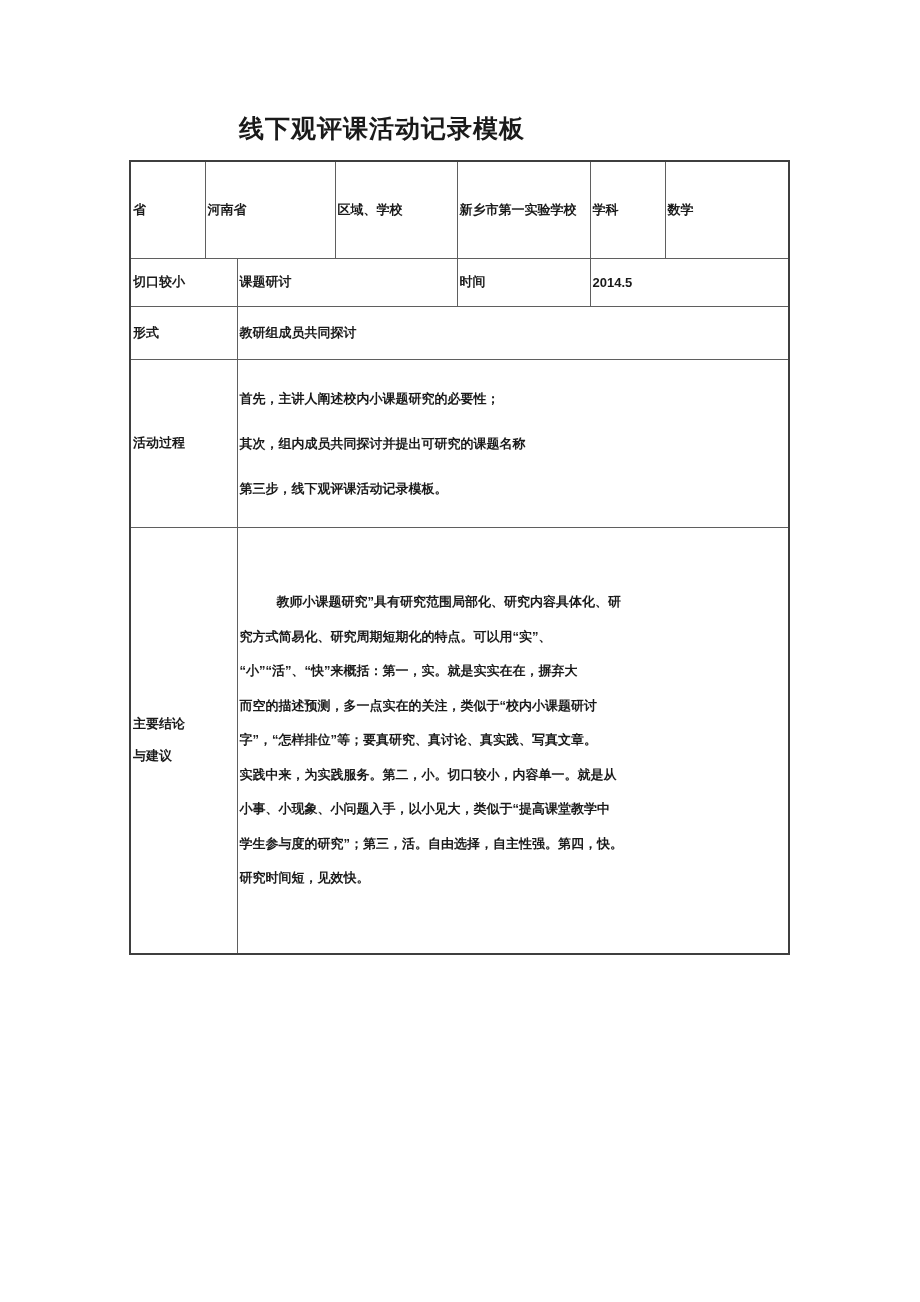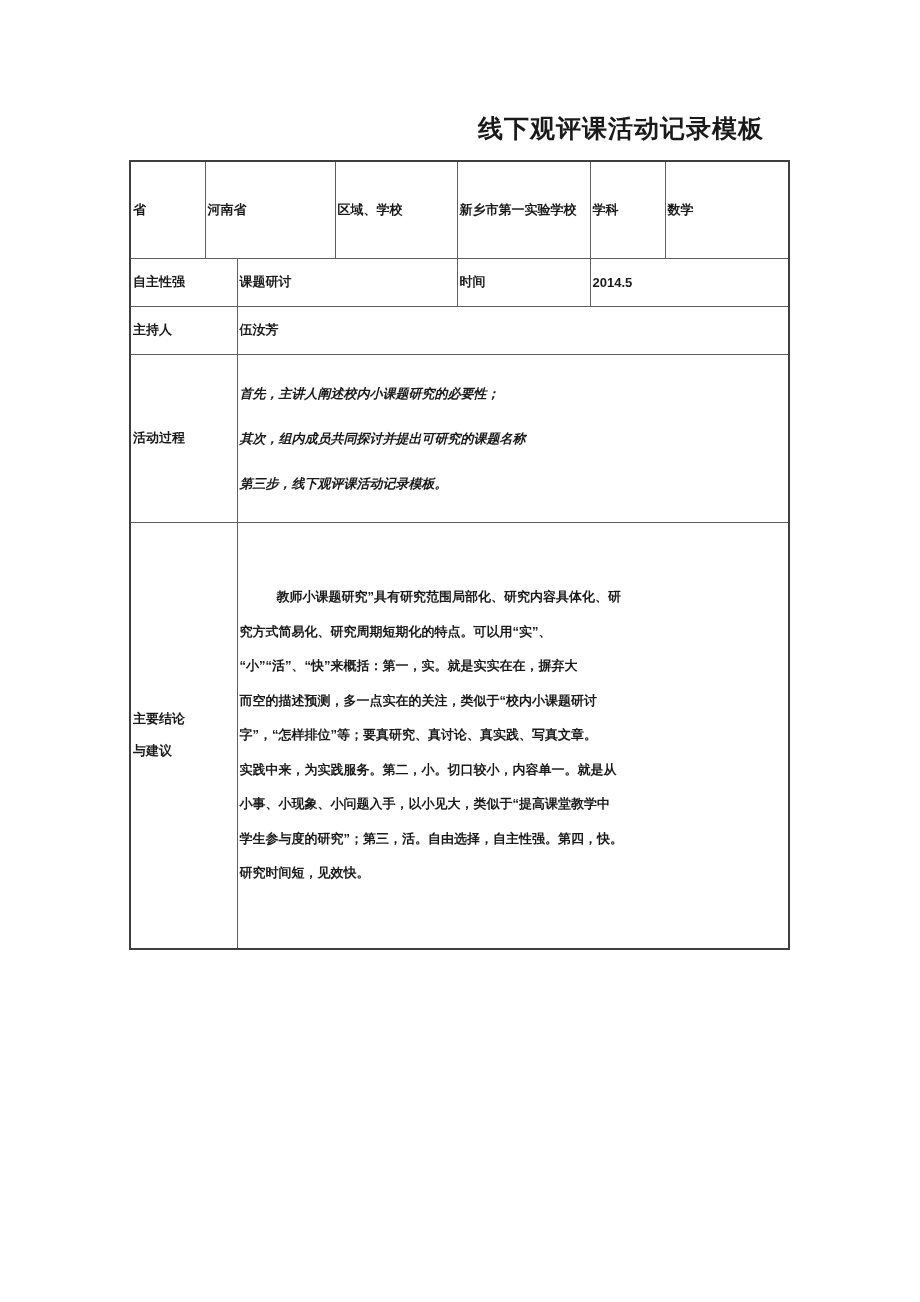--- a/index.html
+++ b/index.html
@@ -13,21 +13,21 @@
     position: relative;
     overflow: hidden;
     font-family: "Liberation Sans", "DejaVu Sans", sans-serif;
     color: #1a1a1a;
   }
   .doc-title {
     position: absolute;
     top: 112px;
     left: 0;
     width: 764px;
-    text-align: right;
+    text-align: center;
     font-size: 25px;
     font-weight: 700;
     letter-spacing: 1px;
     color: #1a1a1a;
   }
   table.record-table {
     position: absolute;
     left: 129px;
     top: 160px;
     width: 660px;
@@ -61,21 +61,20 @@
     padding-bottom: 12px;
   }
   td.process-cell {
     text-align: left;
     padding-left: 10px;
     padding-right: 6px;
   }
   .proc-line {
     line-height: 45px;
     white-space: nowrap;
-    font-style: italic;
   }
   td.conclusion-label-cell {
     white-space: pre-line;
     line-height: 32px;
   }
   td.conclusion-cell {
     vertical-align: top;
     text-align: left;
     padding: 13px 7px 0 10px;
     margin-left: 20px;
@@ -110,32 +109,32 @@
         <tr class="r1">
       <td>省</td>
       <td colspan="2">河南省</td>
       <td>区域、学校</td>
       <td class="school-cell">新乡市第一实验学校</td>
       <td>学科</td>
       <td>数学</td>
     </tr>
 
     <tr class="r2">
-      <td colspan="2">自主性强</td>
+      <td colspan="2">切口较小</td>
       <td colspan="2">课题研讨</td>
       <td>时间</td>
       <td colspan="2">2014.5</td>
     </tr>
 
 
+    <tr class="r4">
+      <td colspan="2">形式</td>
+      <td colspan="5">教研组成员共同探讨</td>
+    </tr>
 
-    <tr class="r5">
-      <td colspan="2">主持人</td>
-      <td colspan="5">伍汝芳</td>
-    </tr>
 
 
     <tr class="r7">
       <td colspan="2">活动过程</td>
       <td colspan="5" class="process-cell">
         <div class="proc-line">首先，主讲人阐述校内小课题研究的必要性；</div>
         <div class="proc-line">其次，组内成员共同探讨并提出可研究的课题名称</div>
         <div class="proc-line">第三步，线下观评课活动记录模板。</div>
       </td>
     </tr>

